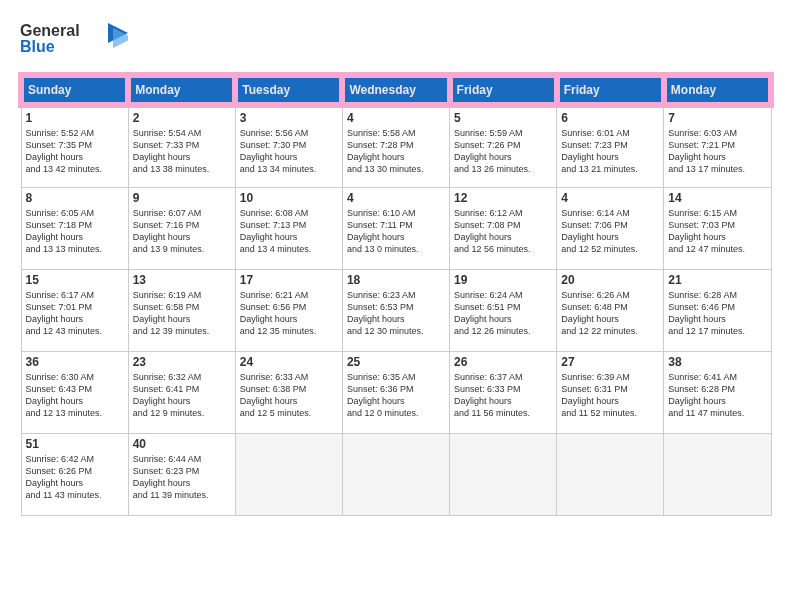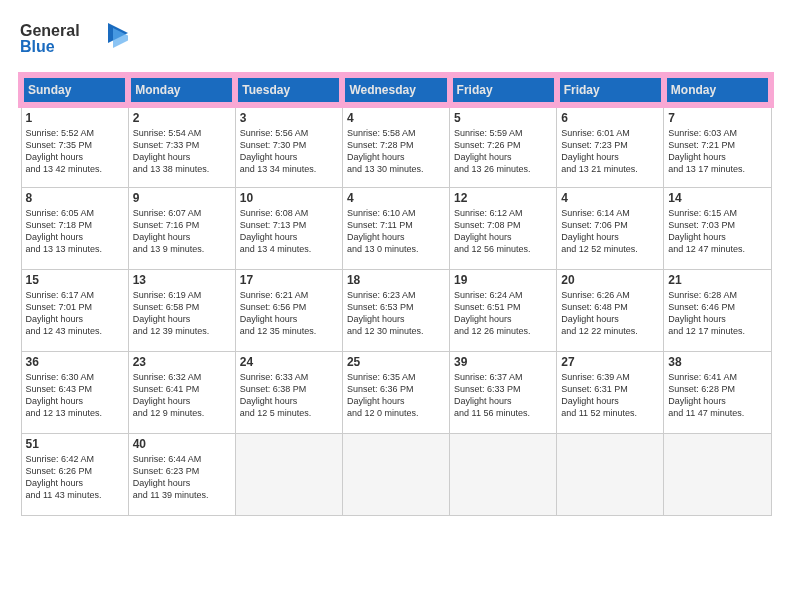--- a/index.html
+++ b/index.html
@@ -209,21 +209,21 @@
       </td>
           <td>
         <span class="day-num">24</span>
         <span class="cell-text">Sunrise: 6:33 AM<br>Sunset: 6:38 PM<br>Daylight hours<br>and 12 5 minutes.</span>
       </td>
           <td>
         <span class="day-num">25</span>
         <span class="cell-text">Sunrise: 6:35 AM<br>Sunset: 6:36 PM<br>Daylight hours<br>and 12 0 minutes.</span>
       </td>
           <td>
-        <span class="day-num">39</span>
+        <span class="day-num">26</span>
         <span class="cell-text">Sunrise: 6:37 AM<br>Sunset: 6:33 PM<br>Daylight hours<br>and 11 56 minutes.</span>
       </td>
           <td>
         <span class="day-num">27</span>
         <span class="cell-text">Sunrise: 6:39 AM<br>Sunset: 6:31 PM<br>Daylight hours<br>and 11 52 minutes.</span>
       </td>
           <td>
         <span class="day-num">38</span>
         <span class="cell-text">Sunrise: 6:41 AM<br>Sunset: 6:28 PM<br>Daylight hours<br>and 11 47 minutes.</span>
       </td>

